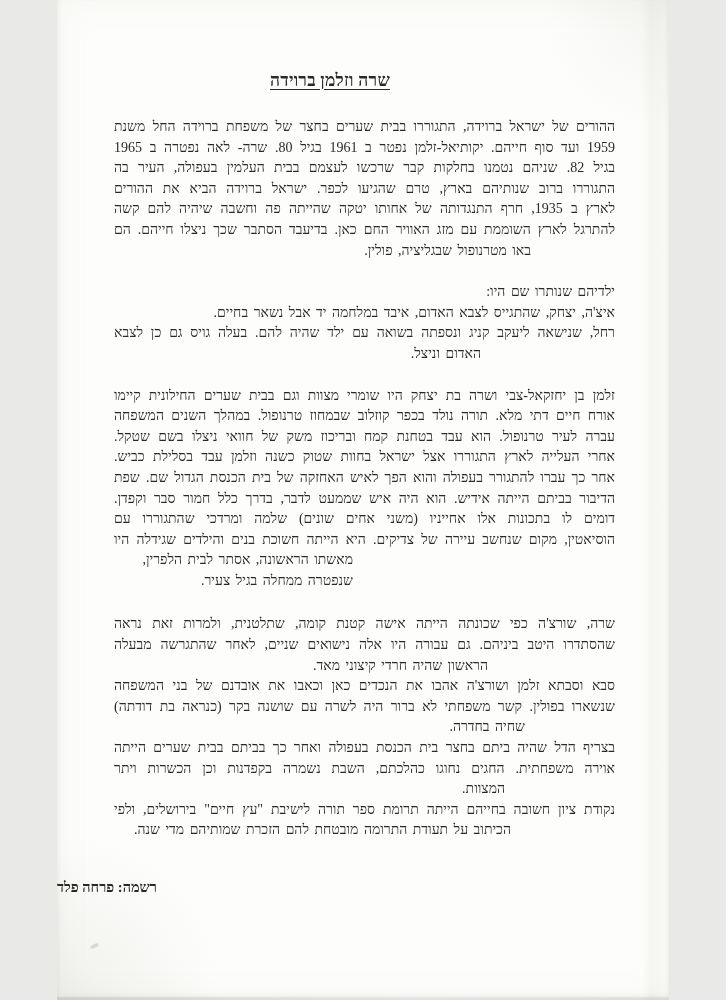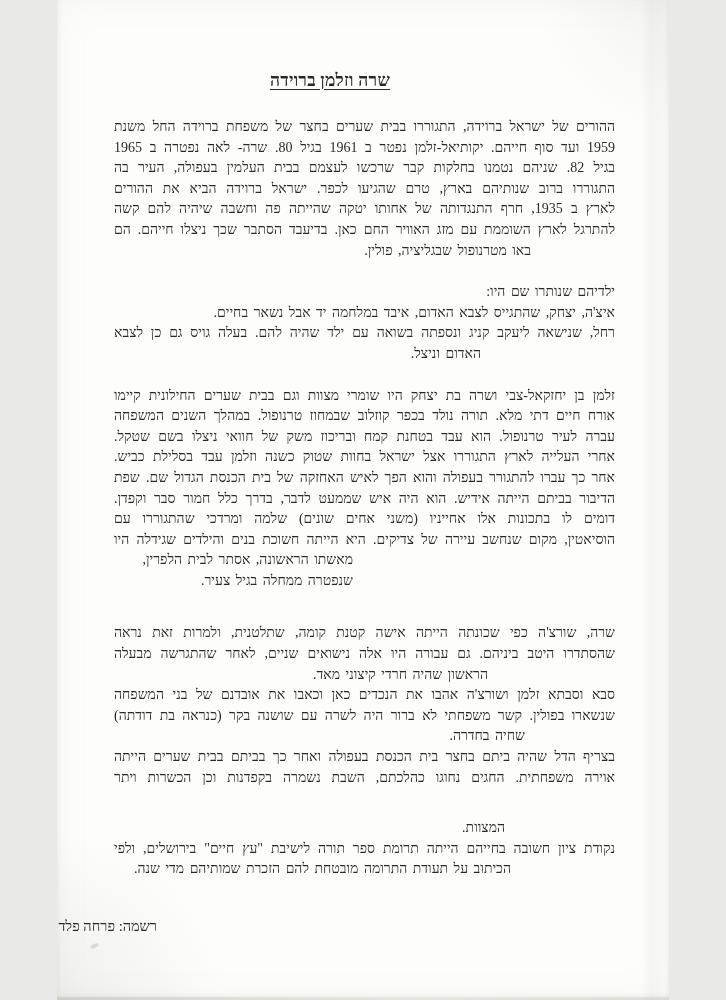--- a/index.html
+++ b/index.html
@@ -28,35 +28,36 @@
     text-decoration:underline;
     text-underline-offset:3px;
   }
   .doc{
     direction:rtl;
     padding:0 54px 0 57px;
     font-size:14px;
   }
   .para{margin-top:21px;}
   .para.flow{margin-top:0;}
-  .para.sep-lg{margin-top:32px;}
+  .para.sep-lg{margin-top:23px;}
   .line{
     line-height:20.6px;
     min-height:20.6px;
   }
   .line.just{text-align:justify;text-align-last:justify;}
   .line.nat{text-align:right;word-spacing:2px;}
   .signature{
     direction:rtl;
     margin-top:36px;
     padding:0 512px 0 0;
     font-size:14.5px;
     line-height:20.6px;
     white-space:nowrap;
     text-align:right;
+    font-weight:bold;
   }
   
   .speck-orange{
     position:absolute;left:661px;top:228px;width:5px;height:7px;
     border-radius:50% 40% 55% 50%;opacity:.85;transform:rotate(18deg);
   }
   .speck-gray{
     position:absolute;left:33px;top:944px;width:9px;height:4px;
     border-radius:50%;opacity:.45;transform:rotate(-24deg);
     background:#b9b9b2;
@@ -107,21 +108,21 @@
         <div class="line nat" style="padding-right: 127px;">הראשון שהיה חרדי קיצוני מאד.</div>
       </div>
       <div class="para flow">
         <div class="line just">סבא וסבתא זלמן ושורצ'ה אהבו את הנכדים כאן וכאבו את אובדנם של בני המשפחה</div>
         <div class="line just">שנשארו בפולין. קשר משפחתי לא ברור היה לשרה עם שושנה בקר (כנראה בת דודתה)</div>
         <div class="line nat" style="padding-right: 90px;">שחיה בחדרה.</div>
       </div>
       <div class="para flow">
         <div class="line just">בצריף הדל שהיה ביתם בחצר בית הכנסת בעפולה ואחר כך בביתם בבית שערים הייתה</div>
         <div class="line just">אוירה משפחתית. החגים נחוגו כהלכתם, השבת נשמרה בקפדנות וכן הכשרות ויתר</div>
-        <div class="line nat" style="padding-right: 110px; margin-top: 30px;">המצוות.</div>
+        <div class="line nat" style="padding-right: 110px;">המצוות.</div>
       </div>
       <div class="para flow">
         <div class="line just">נקודת ציון חשובה בחייהם הייתה תרומת ספר תורה לישיבת "עץ חיים" בירושלים, ולפי</div>
         <div class="line nat" style="padding-right: 104px;">הכיתוב על תעודת התרומה מובטחת להם הזכרת שמותיהם מדי שנה.</div>
       </div>
     </div>
 
   <div class="signature">רשמה: פרחה פלד</div>
 
   <span class="speck-orange" style="background: rgb(201, 122, 69);"></span>

